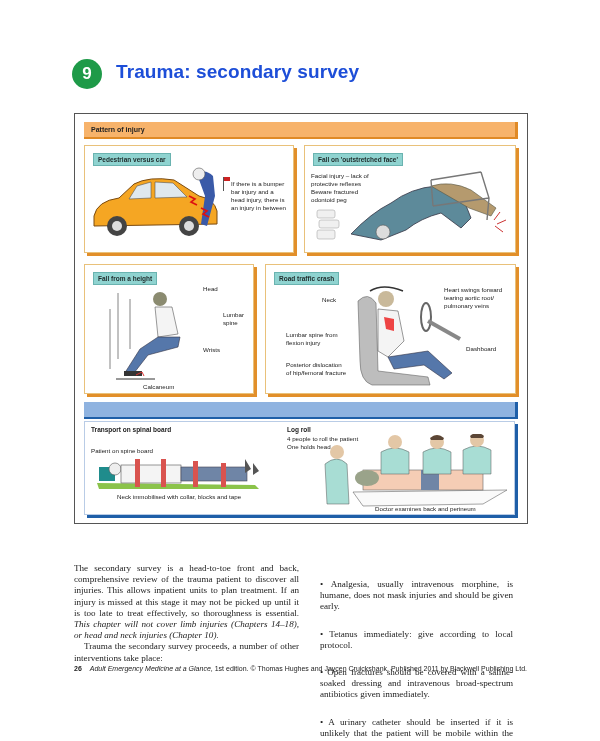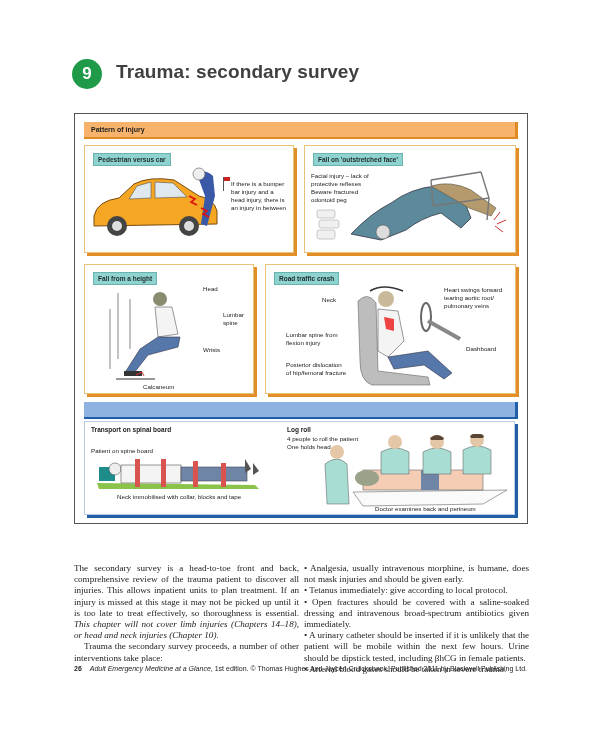--- a/index.html
+++ b/index.html
@@ -1,37 +1,37 @@
 <!DOCTYPE html>
 <html><head>
 <meta charset="utf-8">
 <style>
   html,body{margin:0;padding:0;background:#fff;}
   body{width:600px;height:741px;position:relative;overflow:hidden;font-family:"Liberation Sans",sans-serif;color:#222;}
   .abs{position:absolute;}
   
   .chap-num{left:72px;top:59px;width:30px;height:30px;border-radius:50%;background:#1e9a48;color:#fff;font-weight:bold;font-size:17px;display:flex;align-items:center;justify-content:center;}
-  .chap-title{left:116px;top:61px;font-size:19px;font-weight:bold;color:#404040;letter-spacing:0.1px;}
+  .chap-title{left:116px;top:61px;font-size:19px;font-weight:bold;color:#1d4ed8;letter-spacing:0.1px;}
   
   .frame{left:74px;top:113px;width:454px;height:411px;border:1px solid #555;box-sizing:border-box;background:#fff;}
   .band-orange{left:84px;top:122px;width:434px;height:17px;background:#f7b36b;border-right:3px solid #e08a26;border-bottom:2px solid #e08a26;box-sizing:border-box;}
   .band-orange span,.band-blue span{font-size:7px;font-weight:bold;color:#222;position:absolute;left:7px;top:4px;}
   .band-blue{left:84px;top:402px;width:434px;height:17px;background:#8fb3e0;border-right:3px solid #1f5fa8;border-bottom:2px solid #1f5fa8;box-sizing:border-box;}
   .panel{background:#fff;border:1px solid #e9c17a;box-sizing:border-box;box-shadow:3px 3px 0 #e28f2a;}
   .panel.blue{border-color:#b9cce6;box-shadow:3px 3px 0 #1f5fa8;}
   .tag{position:absolute;left:8px;top:7px;background:#8fd3d0;border:1px solid #6ab3b0;font-size:6.5px;font-weight:bold;padding:2px 4px;color:#1e2a2a;}
   .lbl{position:absolute;font-size:6.2px;line-height:8px;color:#222;}
   .lbl.bold{font-weight:bold;font-size:6.5px;}
   .ill{position:absolute;}
   
   .col{font-family:"Liberation Serif",serif;font-size:9.1px;line-height:11.2px;color:#222;text-align:justify;}
   .col p{margin:0;}
   .col .it{font-style:italic;}
   .col .indent{text-indent:10px;}
-  .col .bullet{margin:0;}
+  .col .bullet{margin:16px;}
   .footer{left:74px;top:665px;font-size:7px;color:#222;white-space:nowrap;}
   .footer .pg{font-weight:bold;margin-right:8px;}
   .footer .book{font-style:italic;}
 </style>
 </head>
 <body>
 
 <div class="abs chap-num">9</div>
 <div class="abs chap-title">Trauma: secondary survey</div>
 

